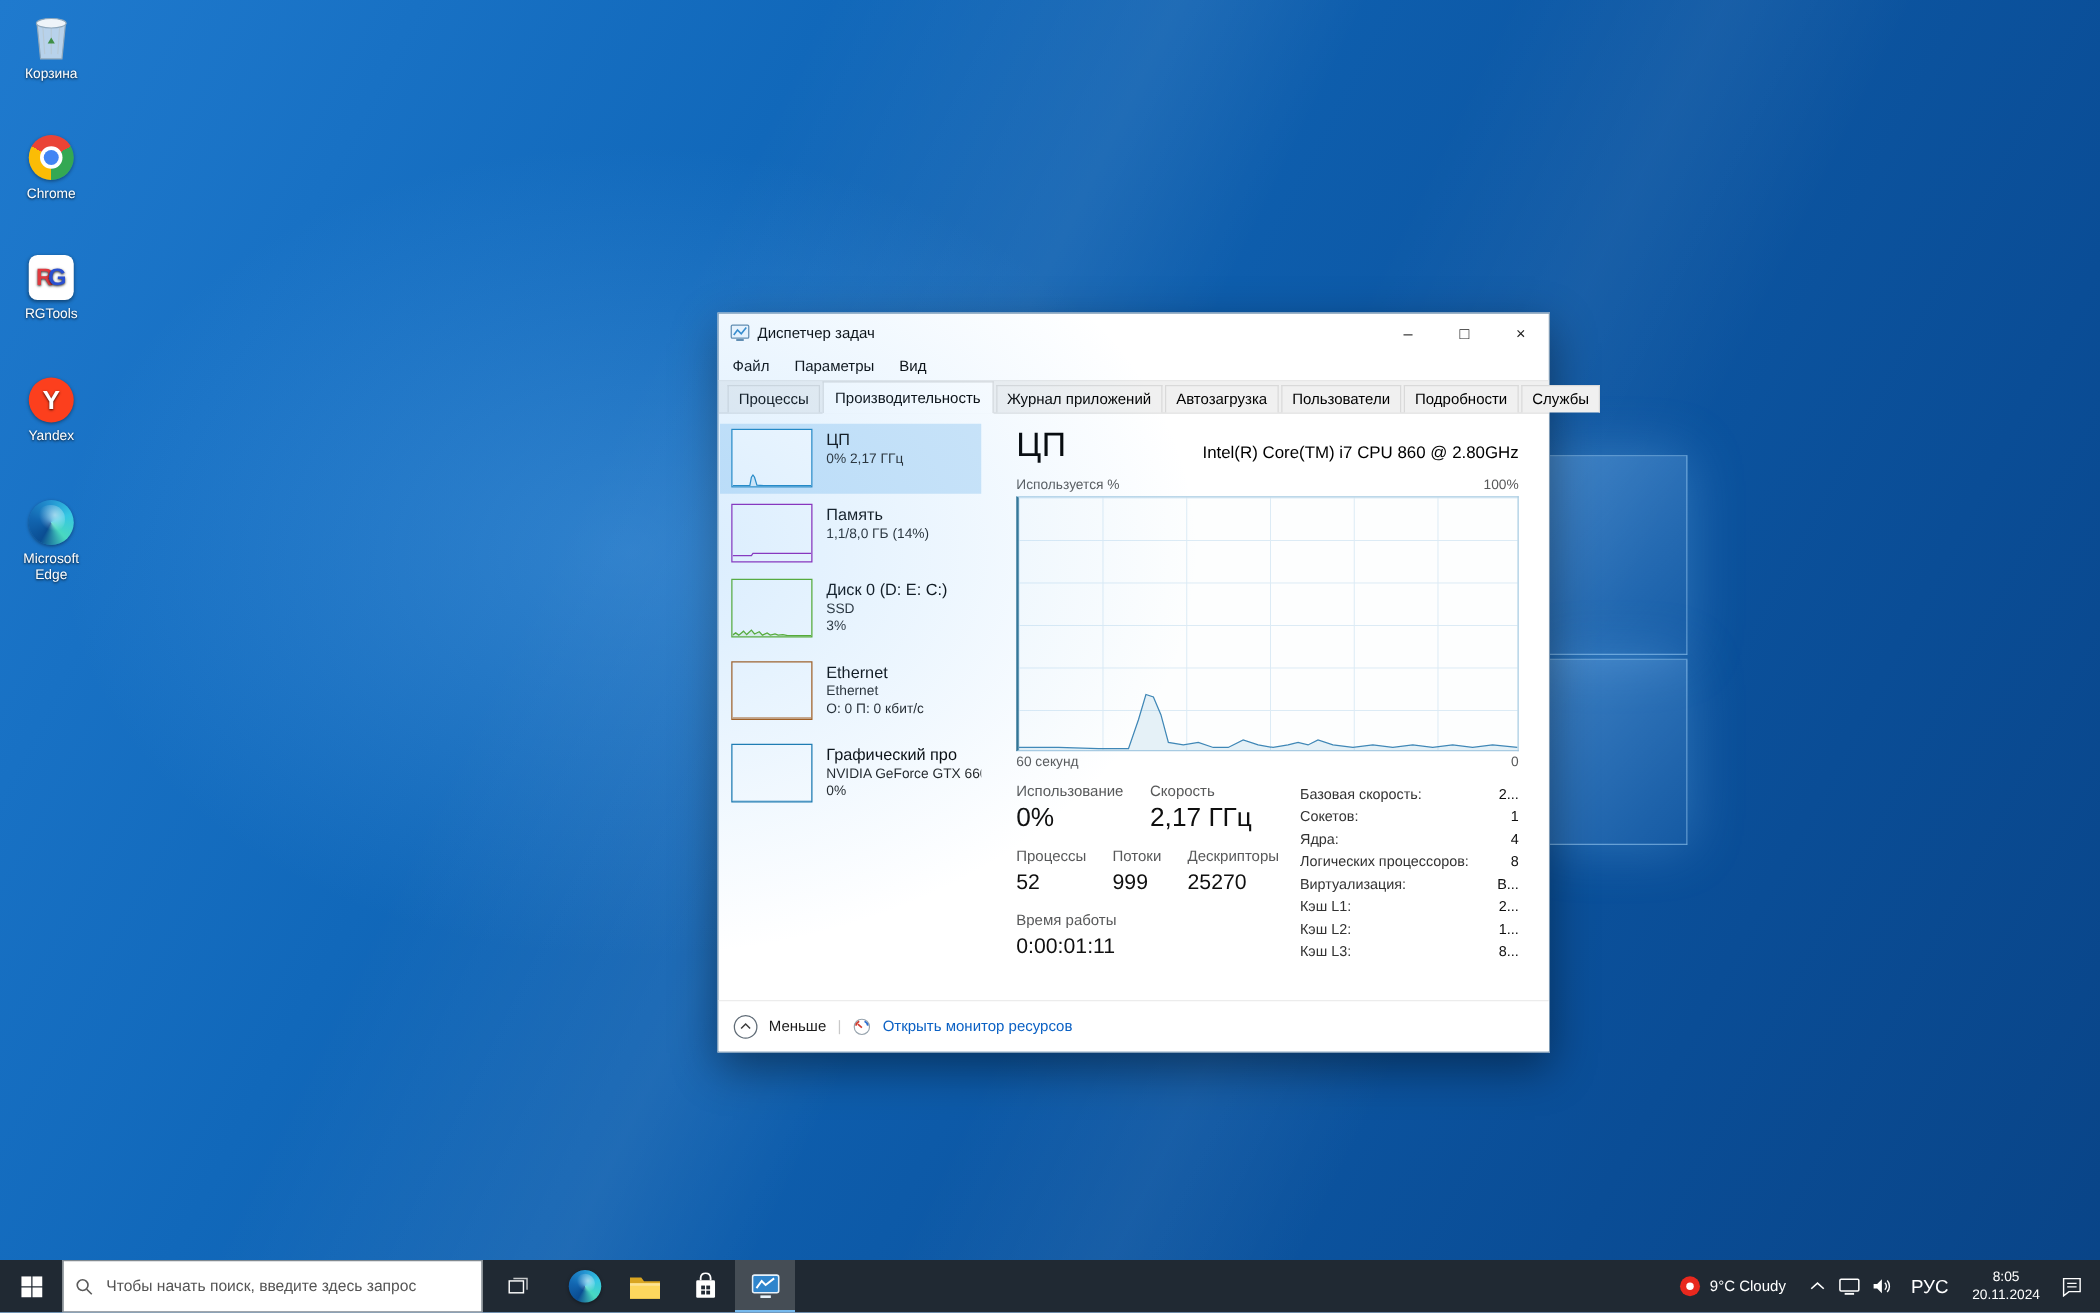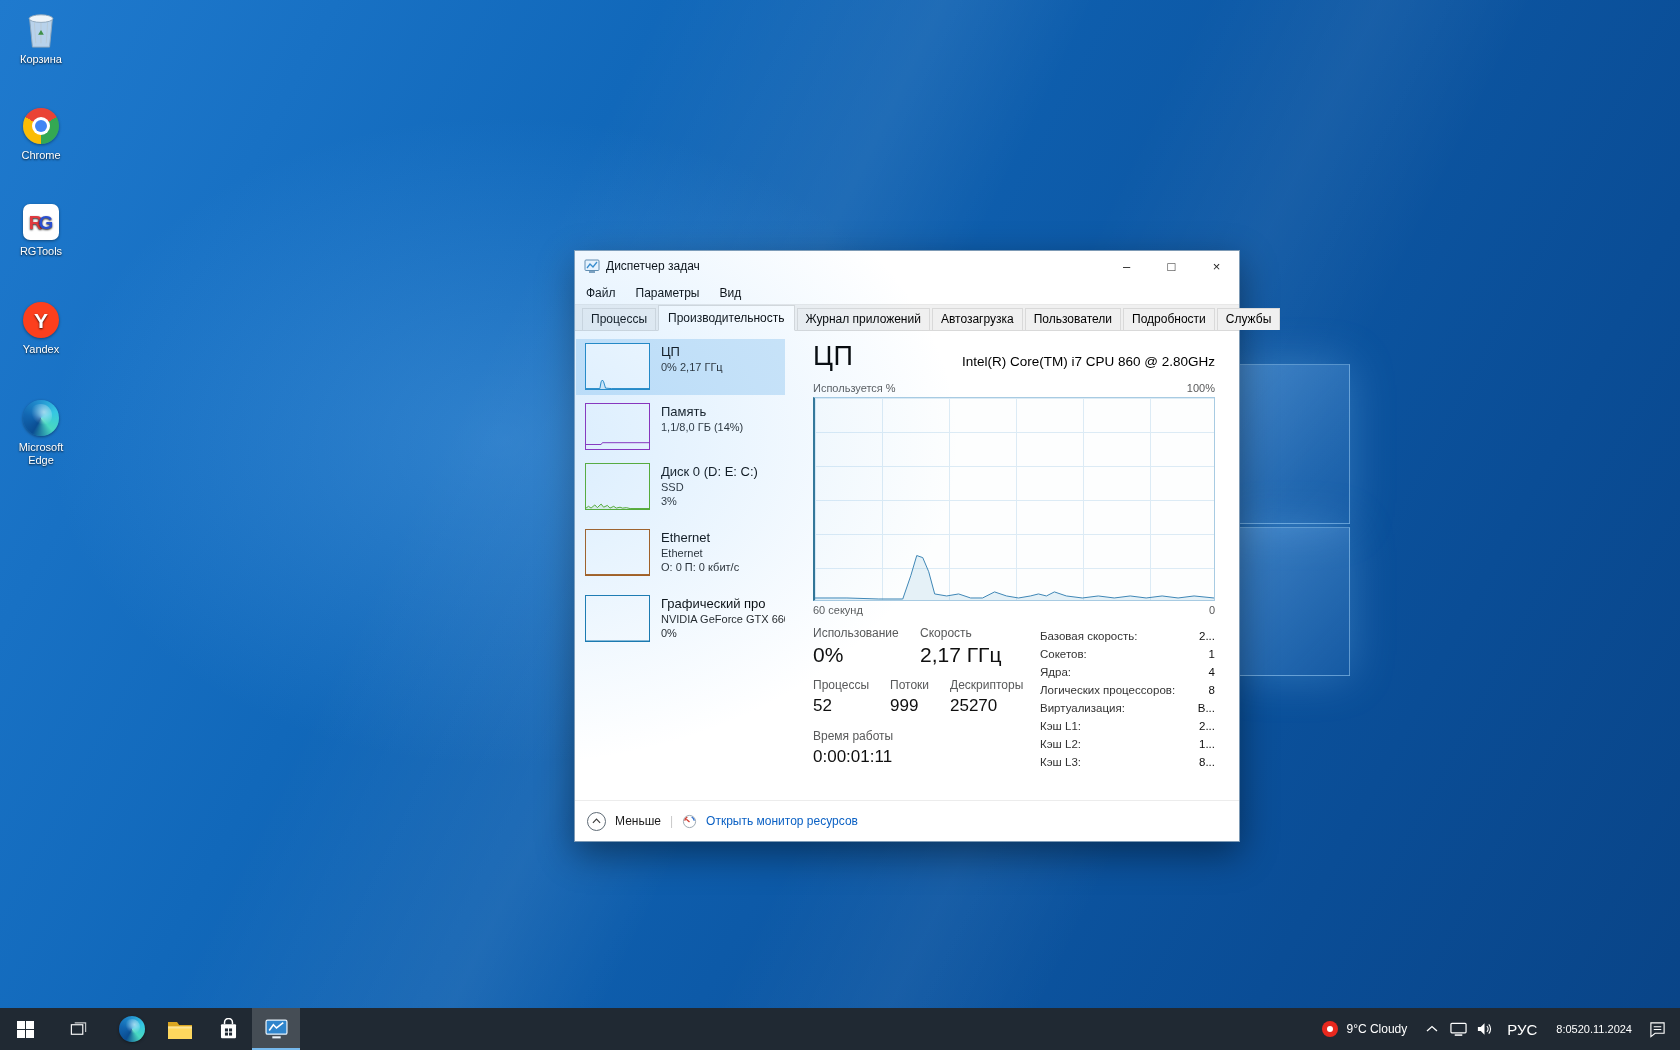--- a/index.html
+++ b/index.html
@@ -113,21 +113,21 @@
   .tb-search input::placeholder{color:#555;opacity:1;}
   .tb-btn{width:48px;display:flex;align-items:center;justify-content:center;}
   .tb-btn.active{background:rgba(255,255,255,.17);box-shadow:inset 0 -2px 0 #76b9ed;}
   .tb-spacer{flex:1;}
   .tray{display:flex;align-items:center;}
   .tray-weather{display:flex;align-items:center;gap:8px;padding:0 12px;font-size:12px;white-space:nowrap;}
   .badge-red{width:16px;height:16px;border-radius:50%;background:#e8281e;position:relative;}
   .badge-red::after{content:'';position:absolute;left:5px;top:5px;width:6px;height:6px;border-radius:50%;background:#fff;}
   .tray-btn{width:26px;display:flex;align-items:center;justify-content:center;align-self:stretch;}
   .tray-lang{font-size:15px;padding:0 10px;display:flex;align-items:center;}
-  .tray-clock{font-size:11px;line-height:14px;text-align:center;padding:0 9px;display:flex;flex-direction:row;justify-content:center;}
+  .tray-clock{font-size:11px;line-height:14px;text-align:center;padding:0 9px;display:flex;flex-direction:column;justify-content:center;}
   .show-desktop{width:6px;border-left:1px solid rgba(255,255,255,.28);}
 </style>
 </head>
 <body>
 
 <div class="wp-pane wp-pane1"></div>
 <div class="wp-pane wp-pane2"></div>
 
 <div class="desk-icon" style="top:10px">
   <div class="di-img">
@@ -367,20 +367,29 @@
 
 <div class="taskbar">
   <div class="tb-start">
     <svg width="17" height="17" viewBox="0 0 17 17">
       <rect x="0" y="0" width="8" height="8" fill="#fff"></rect>
         <rect x="9" y="0" width="8" height="8" fill="#fff"></rect>
       <rect x="0" y="9" width="8" height="8" fill="#fff"></rect>
         <rect x="9" y="9" width="8" height="8" fill="#fff"></rect>
     </svg>
   </div>
+  <div class="tb-search">
+    <span style="display:flex">
+      <svg width="15" height="15" viewBox="0 0 16 16">
+          <circle cx="6.5" cy="6.5" r="4.6" fill="none" stroke="#5a5a5a" stroke-width="1.4"></circle>
+          <path d="M10 10l4.3 4.3" stroke="#5a5a5a" stroke-width="1.4"></path>
+        </svg>
+    </span>
+    <input type="text" placeholder="Чтобы начать поиск, введите здесь запрос" style="">
+  </div>
   <div class="tb-btn" style="margin-left:4px">
     <svg width="19" height="19" viewBox="0 0 20 20">
         <rect x="2.5" y="5" width="12" height="10" fill="none" stroke="#fff" stroke-width="1.2"></rect>
         <path d="M6 3h11.5v9.5" fill="none" stroke="#fff" stroke-width="1.2" opacity=".75"></path>
       </svg>
   </div>
   <div class="tb-btn" style="margin-left:6px">
     <span class="icon-edge" style="width:26px;height:26px"></span>
   </div>
   <div class="tb-btn">

